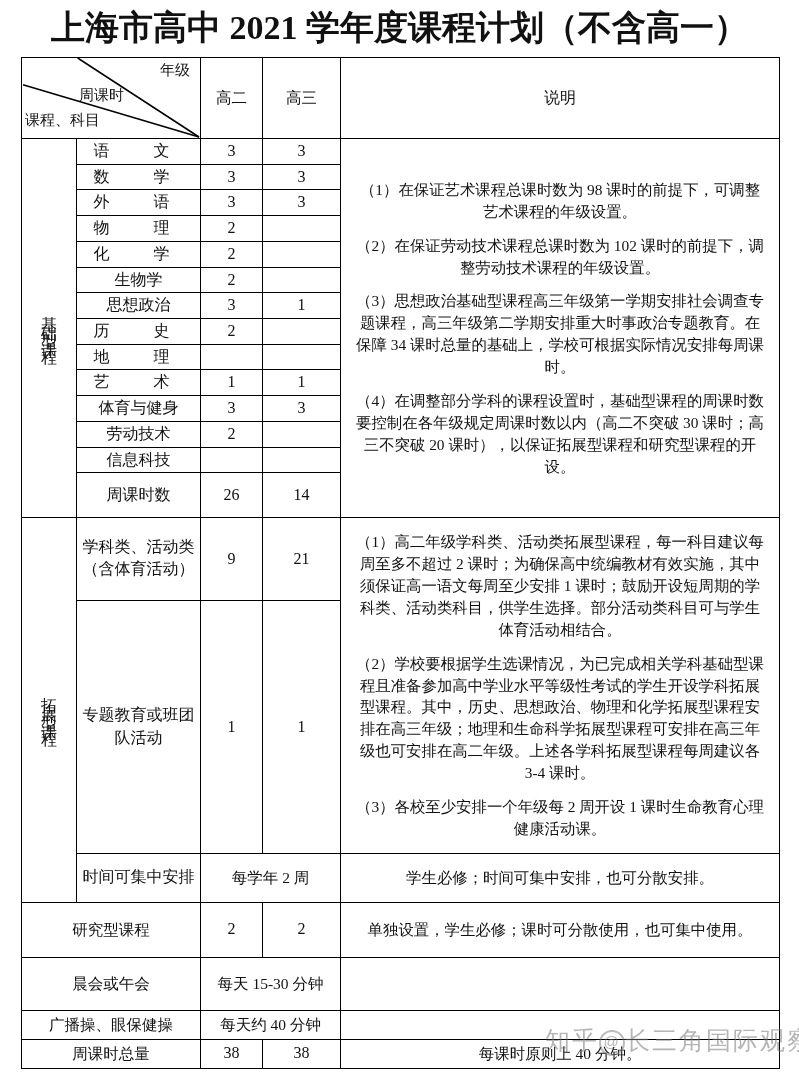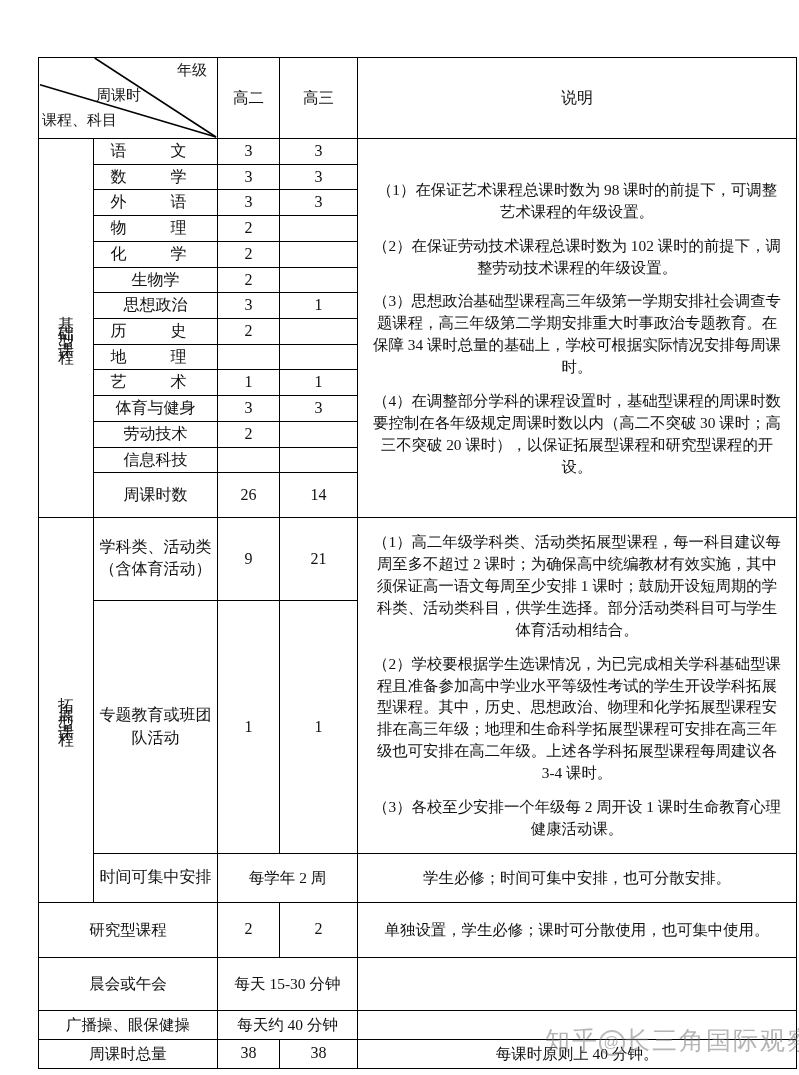--- a/index.html
+++ b/index.html
@@ -24,21 +24,21 @@
     text-align:center;
     font-size:34px;
     font-weight:bold;
     letter-spacing:0px;
     line-height:48px;
     white-space:nowrap;
     font-family:"Liberation Serif","DejaVu Serif",serif;
   }
   table.plan{
     position:absolute;
-    left:38px;
+    left:21px;
     top:57px;
     width:758px;
     border-collapse:collapse;
     table-layout:fixed;
     font-size:15.5px;
   }
   table.plan td{
     border:1.6px solid #000;
     padding:1px 2px;
     text-align:center;
@@ -118,20 +118,21 @@
     text-align:center;
     font-size:15px;
     vertical-align:2px;
   }
 </style>
 </head>
 <body>
 
 <div id="page">
 
+  <div class="title">上海市高中 2021 学年度课程计划（不含高一）</div>
 
   <table class="plan">
     <colgroup>
       <col class="c-cat">
         <col class="c-sub">
         <col class="c-g2">
         <col class="c-g3">
         <col class="c-note">
     </colgroup>
     <tbody>

